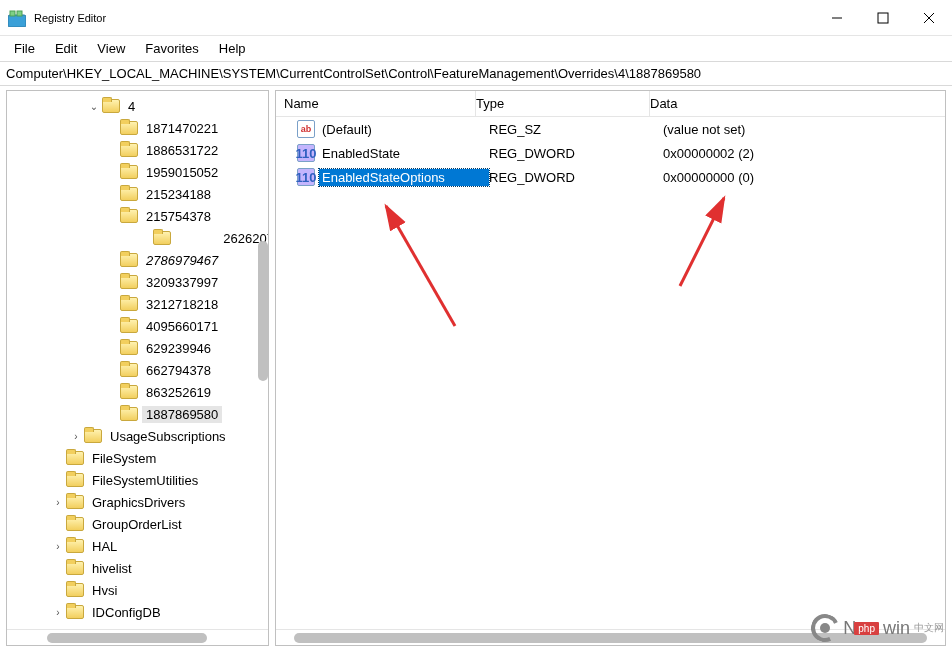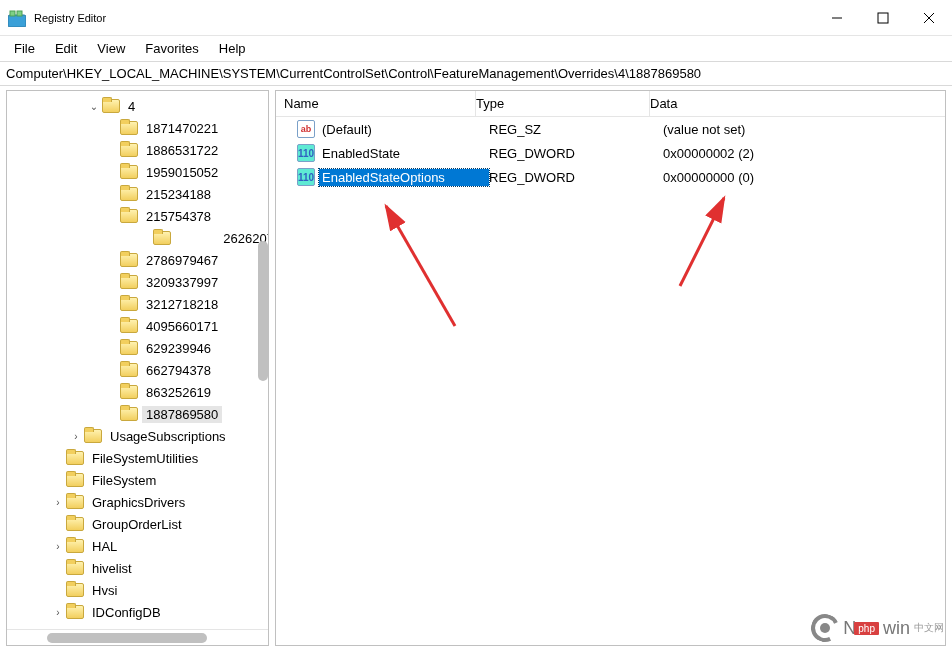--- a/index.html
+++ b/index.html
@@ -37,33 +37,33 @@
   .tree-row .label { padding: 1px 4px; }
   .tree-row.selected .label { background: #e5e5e5; }
   .tree-scrollbar { position: absolute; right: 0; top: 150px; width: 10px; height: 140px; background: #c0c0c0; border-radius: 5px; }
   .tree-hscroll { height: 16px; border-top: 1px solid #e5e5e5; position: relative; }
   .tree-hscroll::after { content: ""; position: absolute; left: 40px; top: 3px; width: 160px; height: 10px; background: #c0c0c0; border-radius: 5px; }
 
   
   .splitter { width: 6px; }
 
   
-  .details-wrap { flex: 1; margin: 4px 6px 6px 0; border: 1px solid #c0c0c0; display: flex; flex-direction: row; }
+  .details-wrap { flex: 1; margin: 4px 6px 6px 0; border: 1px solid #c0c0c0; display: flex; flex-direction: column; }
   .details { flex: 1; overflow: hidden; }
   .details-header { display: flex; font-size: 13px; border-bottom: 1px solid #e5e5e5; height: 26px; align-items: center; }
   .col-name { width: 200px; padding-left: 8px; }
   .col-type { width: 174px; }
   .col-data { flex: 1; }
   .details-header > div { border-right: 1px solid #e5e5e5; height: 100%; display: flex; align-items: center; }
   .details-header > div:last-child { border-right: none; }
 
   .value-row { display: flex; align-items: center; font-size: 13px; height: 24px; }
   .val-ico { width: 18px; height: 18px; margin: 0 4px 0 21px; border: 1px solid #7aa0c8; border-radius: 2px; display: flex; align-items: center; justify-content: center; font-size: 9px; font-weight: bold; flex-shrink: 0; }
   .val-ico.string { color: #d03030; background: #fff; }
-  .val-ico.dword { color: #3060c0; background: #5eead4; font-size: 10px; }
+  .val-ico.dword { color: #3060c0; background: #c4b5fd; font-size: 13px; }
   .value-row .vname { width: 170px; padding: 1px 3px; }
   .value-row.selected .vname { background: #0078d4; color: #fff; outline: 1px dotted #003a66; }
   .value-row .vtype { width: 174px; }
   .value-row .vdata { flex: 1; }
 
   .details-hscroll { height: 16px; border-top: 1px solid #e5e5e5; position: relative; }
   .details-hscroll::after { content: ""; position: absolute; left: 18px; top: 3px; right: 18px; height: 10px; background: #c0c0c0; border-radius: 5px; }
 
   
   .arrow { position: absolute; pointer-events: none; }
@@ -151,21 +151,21 @@
         <div class="tree-row" style="padding-left: 98px;">
           <span class="chevron empty">›</span>
           <span class="folder-ico"></span>
           <span class="label">215754378</span>
         </div>
         <div class="tree-row" style="padding-left: 98px; gap: 44px;">
           <span class="chevron empty">›</span>
           <span class="folder-ico"></span>
           <span class="label">2626207372</span>
         </div>
-        <div class="tree-row" style="padding-left: 98px;">
+        <div class="tree-row" style="padding-left: 98px; font-style: italic;">
           <span class="chevron empty">›</span>
           <span class="folder-ico"></span>
           <span class="label">2786979467</span>
         </div>
         <div class="tree-row" style="padding-left: 98px;">
           <span class="chevron empty">›</span>
           <span class="folder-ico"></span>
           <span class="label">3209337997</span>
         </div>
         <div class="tree-row" style="padding-left: 98px;">
@@ -199,26 +199,26 @@
           <span class="label">1887869580</span>
         </div>
         <div class="tree-row" style="padding-left: 62px;">
           <span class="chevron">›</span>
           <span class="folder-ico"></span>
           <span class="label">UsageSubscriptions</span>
         </div>
         <div class="tree-row" style="padding-left: 44px;">
           <span class="chevron empty">›</span>
           <span class="folder-ico"></span>
+          <span class="label">FileSystem</span>
+        </div>
+        <div class="tree-row" style="padding-left: 44px;">
+          <span class="chevron empty">›</span>
+          <span class="folder-ico"></span>
           <span class="label">FileSystemUtilities</span>
-        </div>
-        <div class="tree-row" style="padding-left: 44px;">
-          <span class="chevron empty">›</span>
-          <span class="folder-ico"></span>
-          <span class="label">FileSystem</span>
         </div>
         <div class="tree-row" style="padding-left: 44px;">
           <span class="chevron">›</span>
           <span class="folder-ico"></span>
           <span class="label">GraphicsDrivers</span>
         </div>
         <div class="tree-row" style="padding-left: 44px;">
           <span class="chevron empty">›</span>
           <span class="folder-ico"></span>
           <span class="label">GroupOrderList</span>

